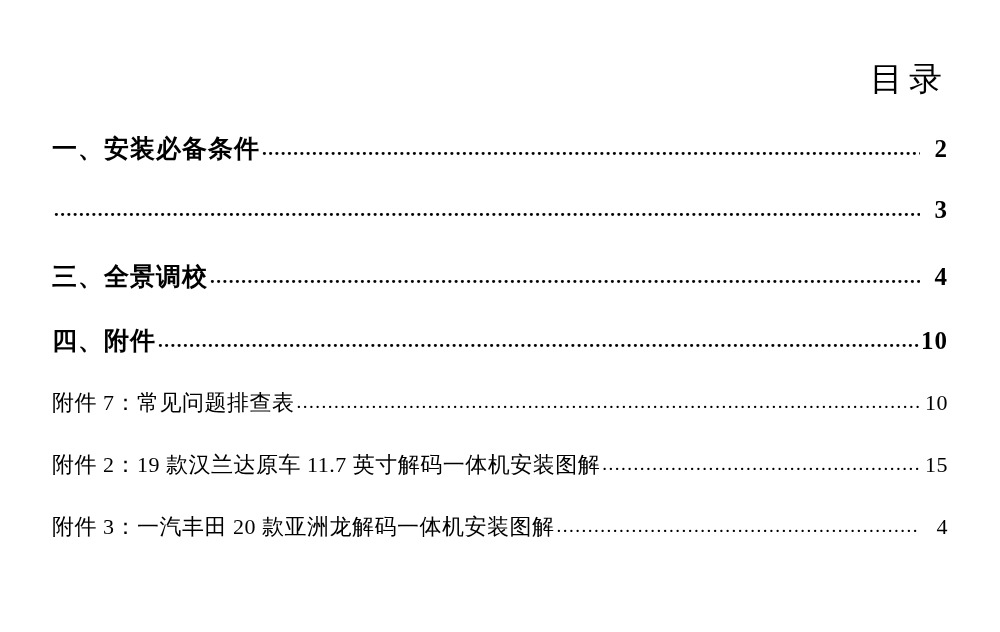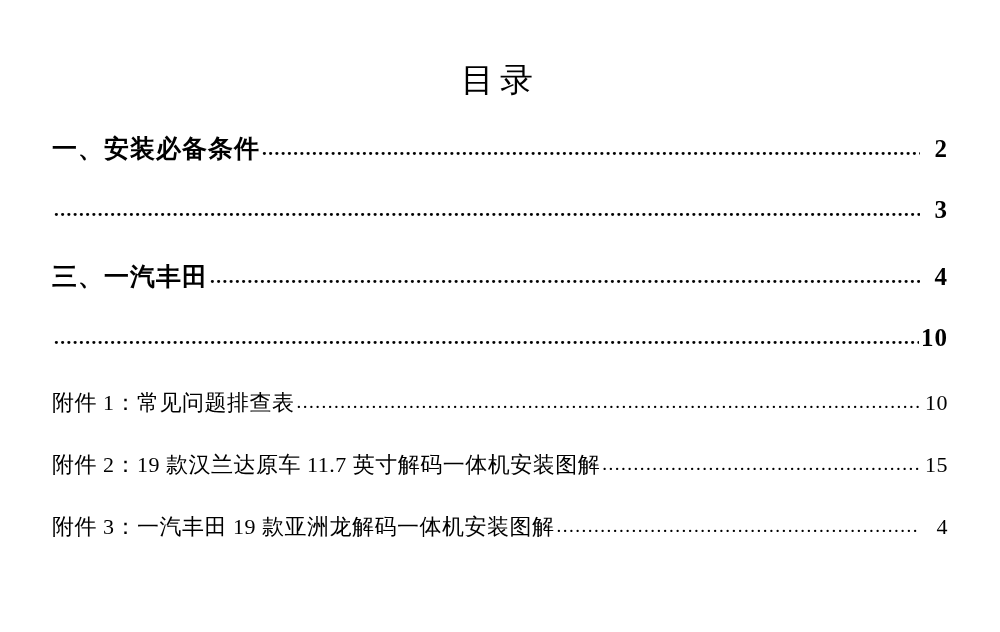--- a/index.html
+++ b/index.html
@@ -15,22 +15,22 @@
     overflow: hidden;
   }
   .page {
     position: relative;
     width: 1000px;
     height: 632px;
     box-sizing: border-box;
     padding: 0 52px;
   }
   .doc-title {
-    text-align: center;
-    font-family: Liberation Sans, sans-serif;
+    text-align: right;
+    font-family: Liberation Serif, serif;
     font-size: 33px;
     font-weight: 400;
     letter-spacing: 6px;
     margin: 60px 0 0 0;
     padding: 0;
     line-height: 1.2;
   }
   .toc {
     margin-top: 32px;
   }
@@ -93,42 +93,43 @@
       <span class="toc-dots"></span>
       <span class="toc-page">2</span>
     </div>
 
     <div class="toc-entry level-1">
       <span class="toc-dots"></span>
       <span class="toc-page">3</span>
     </div>
 
     <div class="toc-entry level-1">
-      <span class="toc-label">三、一汽丰田</span>
+      <span class="toc-label">三、全景调校</span>
       <span class="toc-dots"></span>
       <span class="toc-page">4</span>
     </div>
 
     <div class="toc-entry level-1">
+      <span class="toc-label">四、附件</span>
       <span class="toc-dots"></span>
       <span class="toc-page">10</span>
     </div>
 
     <div class="toc-entry level-2">
-      <span class="toc-label">附件 1：常见问题排查表</span>
+      <span class="toc-label">附件 7：常见问题排查表</span>
       <span class="toc-dots"></span>
       <span class="toc-page">10</span>
     </div>
 
     <div class="toc-entry level-2">
       <span class="toc-label">附件 2：19 款汉兰达原车 11.7 英寸解码一体机安装图解</span>
       <span class="toc-dots"></span>
       <span class="toc-page">15</span>
     </div>
 
     <div class="toc-entry level-2">
-      <span class="toc-label">附件 3：一汽丰田 19 款亚洲龙解码一体机安装图解</span>
+      <span class="toc-label">附件 3：一汽丰田 20 款亚洲龙解码一体机安装图解</span>
       <span class="toc-dots"></span>
       <span class="toc-page">4</span>
     </div>
 
   </div>
 </div>
 
 </body></html>

